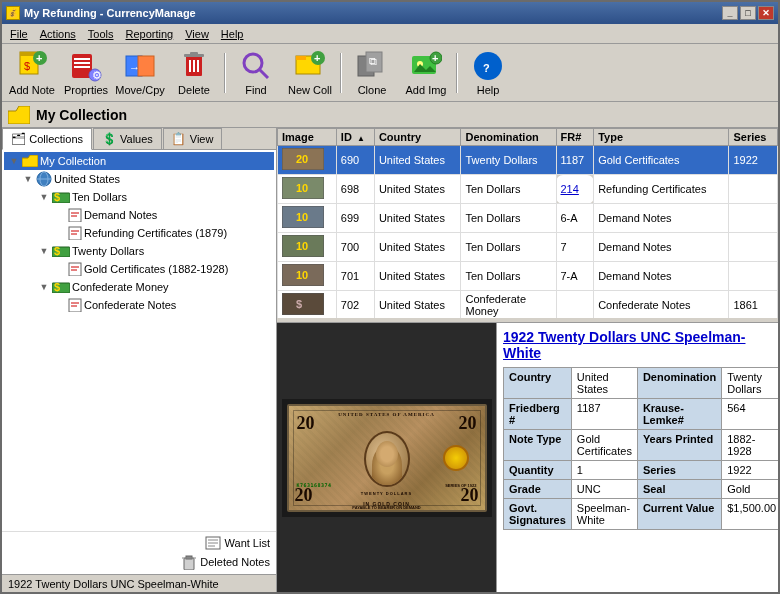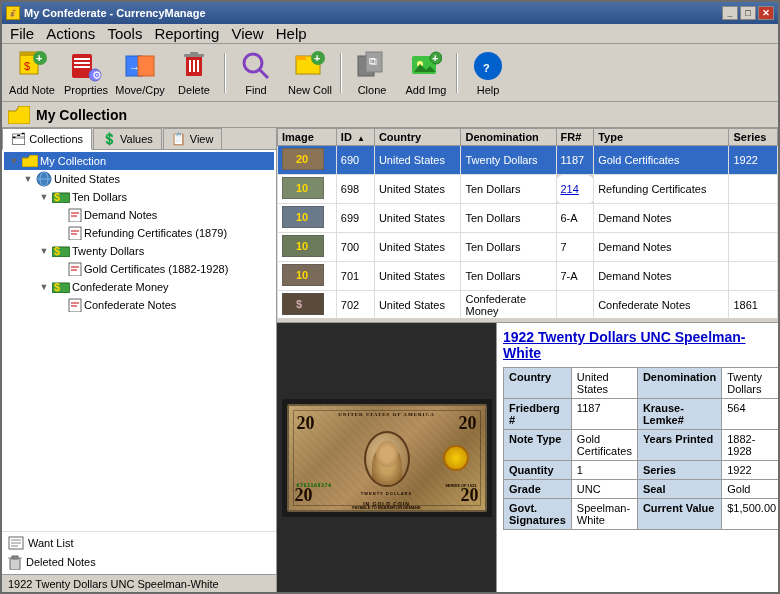--- a/index.html
+++ b/index.html
@@ -9,21 +9,21 @@
     .window { width: 780px; height: 594px; border: 2px solid #6b6b6b; display: flex; flex-direction: column; background: #d4d0c8; }
     .title-bar { background: linear-gradient(to bottom, #4a6fa5, #2d4f87); height: 22px; display: flex; align-items: center; padding: 0 4px; color: white; font-size: 11px; font-weight: bold; justify-content: space-between; }
     .title-bar-left { display: flex; align-items: center; gap: 4px; }
     .title-icon { width: 14px; height: 14px; background: #ffd700; border: 1px solid #aa8800; font-size: 9px; display: flex; align-items: center; justify-content: center; }
     .title-controls { display: flex; gap: 2px; }
     .title-btn { width: 16px; height: 14px; background: #d4d0c8; border: 1px solid #888; font-size: 9px; display: flex; align-items: center; justify-content: center; cursor: pointer; color: #000; }
     .title-btn.close { background: #c0392b; color: white; }
     
     
     .menu-bar { background: #d4d0c8; height: 20px; display: flex; align-items: center; border-bottom: 1px solid #999; padding: 0 2px; }
-    .menu-item { padding: 2px 6px; cursor: pointer; font-size: 15px; }
+    .menu-item { padding: 2px 6px; cursor: pointer; font-size: 11px; text-decoration: underline; }
     
     
     .toolbar { background: #d4d0c8; border-bottom: 1px solid #999; display: flex; align-items: center; padding: 2px 4px; gap: 2px; height: 58px; }
     .tool-btn { display: flex; flex-direction: column; align-items: center; justify-content: center; width: 52px; height: 52px; border: 1px solid transparent; cursor: pointer; padding: 2px; font-size: 10px; gap: 2px; }
     .tool-icon { width: 32px; height: 32px; display: flex; align-items: center; justify-content: center; }
     .toolbar-sep { width: 2px; height: 40px; background: #999; margin: 0 2px; border-right: 1px solid white; }
     
     
     .content-header { background: #d4d0c8; padding: 3px 6px; display: flex; align-items: center; gap: 6px; border-bottom: 1px solid #999; height: 26px; }
     .content-title { font-size: 14px; font-weight: bold; color: #000; }
@@ -44,21 +44,21 @@
     .tree-expand { width: 16px; height: 16px; display: flex; align-items: center; justify-content: center; font-size: 9px; color: #666; }
     .tree-item-text { font-size: 11px; }
     
     
     .indent-1 { padding-left: 16px; }
     .indent-2 { padding-left: 32px; }
     .indent-3 { padding-left: 48px; }
     
     
     .tree-bottom { border-top: 1px solid #ddd; padding: 2px; }
-    .tree-link { display: flex; align-items: center; padding: 2px 4px; cursor: pointer; }
+    .tree-link { display: flex; align-items: center; padding: 2px 4px; cursor: pointer; justify-content: flex-end; }
     
     
     .status-bar { background: #d4d0c8; border-top: 1px solid #999; padding: 2px 6px; font-size: 11px; height: 18px; display: flex; align-items: center; }
     
     
     .right-panel { flex: 1; display: flex; flex-direction: column; overflow: hidden; }
     
     
     .data-table-container { height: 195px; overflow: hidden; border-bottom: 1px solid #999; position: relative; }
     .data-table { width: 100%; border-collapse: collapse; font-size: 11px; }
@@ -94,21 +94,21 @@
     .image-panel-outer { width: 220px; border-right: 1px solid #999; background: #2a2a2a; display: flex; align-items: center; justify-content: center; }
   </style>
 </head>
 <body>
 
 <div class="window">
 
   <div class="title-bar">
     <div class="title-bar-left">
       <span class="title-icon">💰</span>
-      <span>My Confederate - CurrencyManage</span>
+      <span>My Refunding - CurrencyManage</span>
     </div>
     <div class="title-controls">
       <div class="title-btn">_</div>
       <div class="title-btn">□</div>
       <div class="title-btn close">✕</div>
     </div>
   </div>
 
   <div class="menu-bar">
     <div class="menu-item">File</div>

